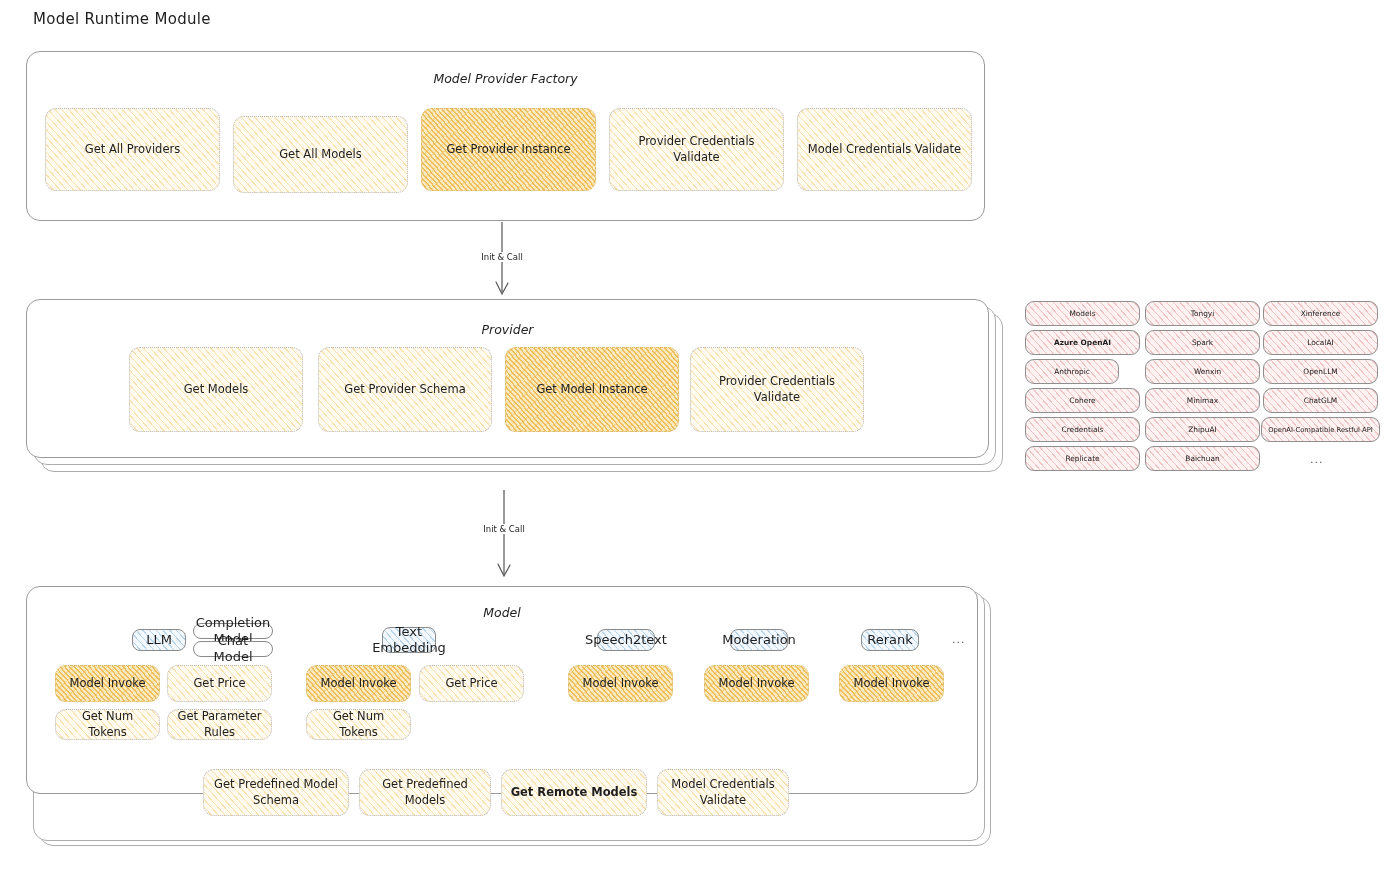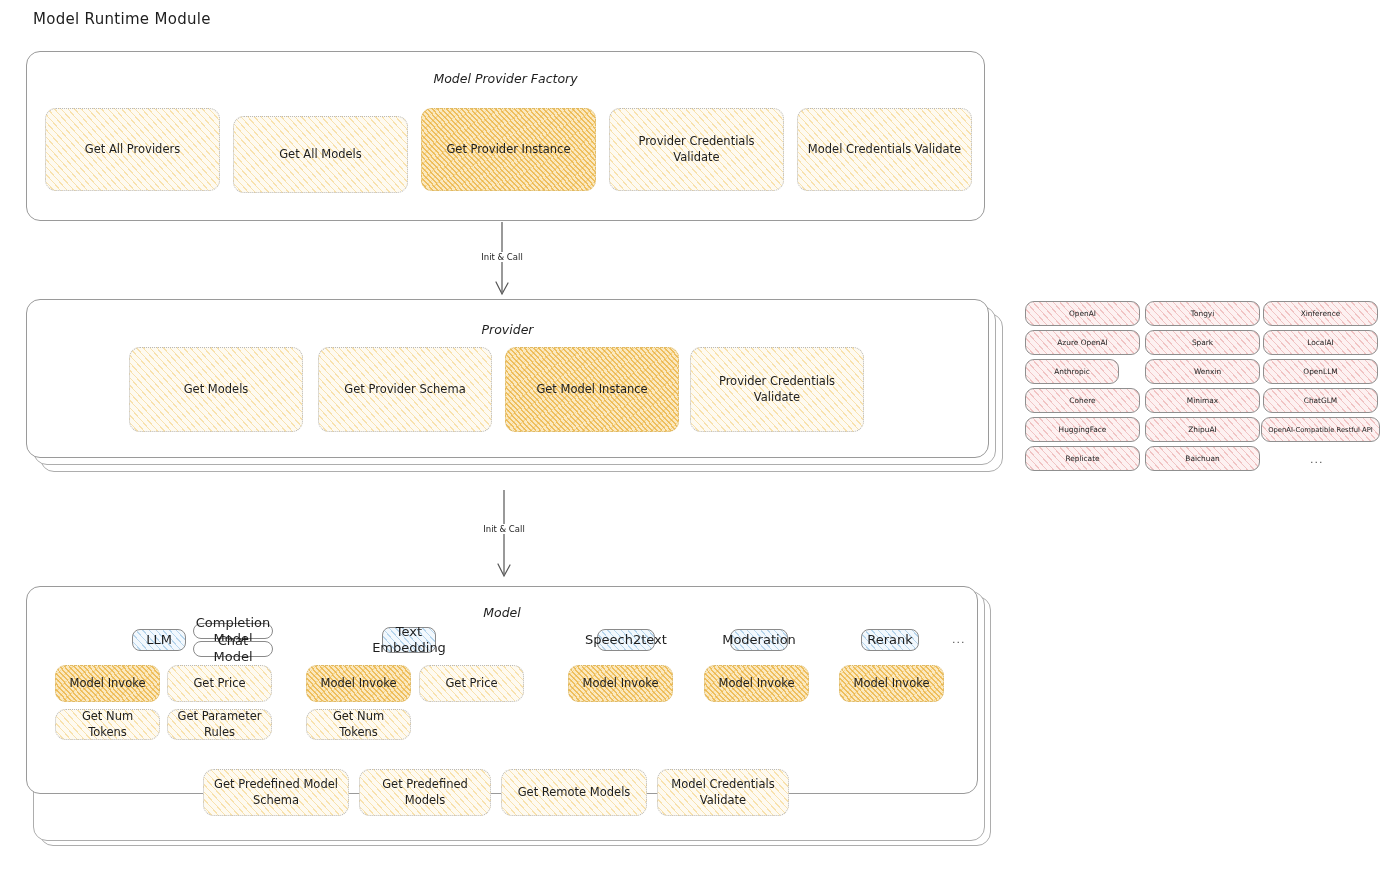--- a/index.html
+++ b/index.html
@@ -186,30 +186,30 @@
   <div class="card hatch-amber strong" style="left:478px; top:47px; width:174px; height:85px;">
     <span>Get Model Instance</span>
   </div>
   <div class="card hatch-cream" style="left:663px; top:47px; width:174px; height:85px;">
     <span>Provider Credentials Validate</span>
   </div>
 </div>
 
 <div>
   <div class="prov hatch-pink" style="left:1025px; top:301px; width:115px; height:25px;">
-    <span>OpenAI</span>
+    <span>Models</span>
     </div>
   <div class="prov hatch-pink" style="left:1145px; top:301px; width:115px; height:25px;">
     <span>Tongyi</span>
     </div>
   <div class="prov hatch-pink" style="left:1263px; top:301px; width:115px; height:25px;">
     <span>Xinference</span>
     </div>
 
-  <div class="prov hatch-pink" style="left:1025px; top:330px; width:115px; height:25px;">
+  <div class="prov hatch-pink" style="left:1025px; top:330px; width:115px; height:25px;font-weight:bold;">
     <span>Azure OpenAI</span>
     </div>
   <div class="prov hatch-pink" style="left:1145px; top:330px; width:115px; height:25px;">
     <span>Spark</span>
     </div>
   <div class="prov hatch-pink" style="left:1263px; top:330px; width:115px; height:25px;">
     <span>LocalAI</span>
     </div>
 
   <div class="prov hatch-pink" style="left:1025px; top:359px; width:94px; height:25px;">
@@ -226,21 +226,21 @@
     <span>Cohere</span>
     </div>
   <div class="prov hatch-pink" style="left:1145px; top:388px; width:115px; height:25px;">
     <span>Minimax</span>
     </div>
   <div class="prov hatch-pink" style="left:1263px; top:388px; width:115px; height:25px;">
     <span>ChatGLM</span>
     </div>
 
   <div class="prov hatch-pink" style="left:1025px; top:417px; width:115px; height:25px;">
-    <span>HuggingFace</span>
+    <span>Credentials</span>
     </div>
   <div class="prov hatch-pink" style="left:1145px; top:417px; width:115px; height:25px;">
     <span>ZhipuAI</span>
     </div>
   <div class="prov hatch-pink" style="left:1261px; top:417px; width:119px; height:25px; font-size:6.8px;">
     <span>OpenAI-Compatible Restful API</span>
     </div>
 
   <div class="prov hatch-pink" style="left:1025px; top:446px; width:115px; height:25px;">
     <span>Replicate</span>
@@ -323,19 +323,19 @@
     </div>
 
   <div class="ellipsis" style="left:925px; top:46px;">...</div>
 
   <div class="card hatch-cream" style="left:176px; top:182px; width:146px; height:47px;">
     <span>Get Predefined Model Schema</span>
     </div>
   <div class="card hatch-cream" style="left:332px; top:182px; width:132px; height:47px;">
     <span>Get Predefined Models</span>
     </div>
-  <div class="card hatch-cream" style="left:474px; top:182px; width:146px; height:47px;">
+  <div class="card hatch-cream" style="left:474px; top:182px; width:146px; height:47px;font-weight:bold;">
     <span>Get Remote Models</span>
     </div>
   <div class="card hatch-cream" style="left:630px; top:182px; width:132px; height:47px;">
     <span>Model Credentials Validate</span>
     </div>
 </div>
 
 </body></html>

